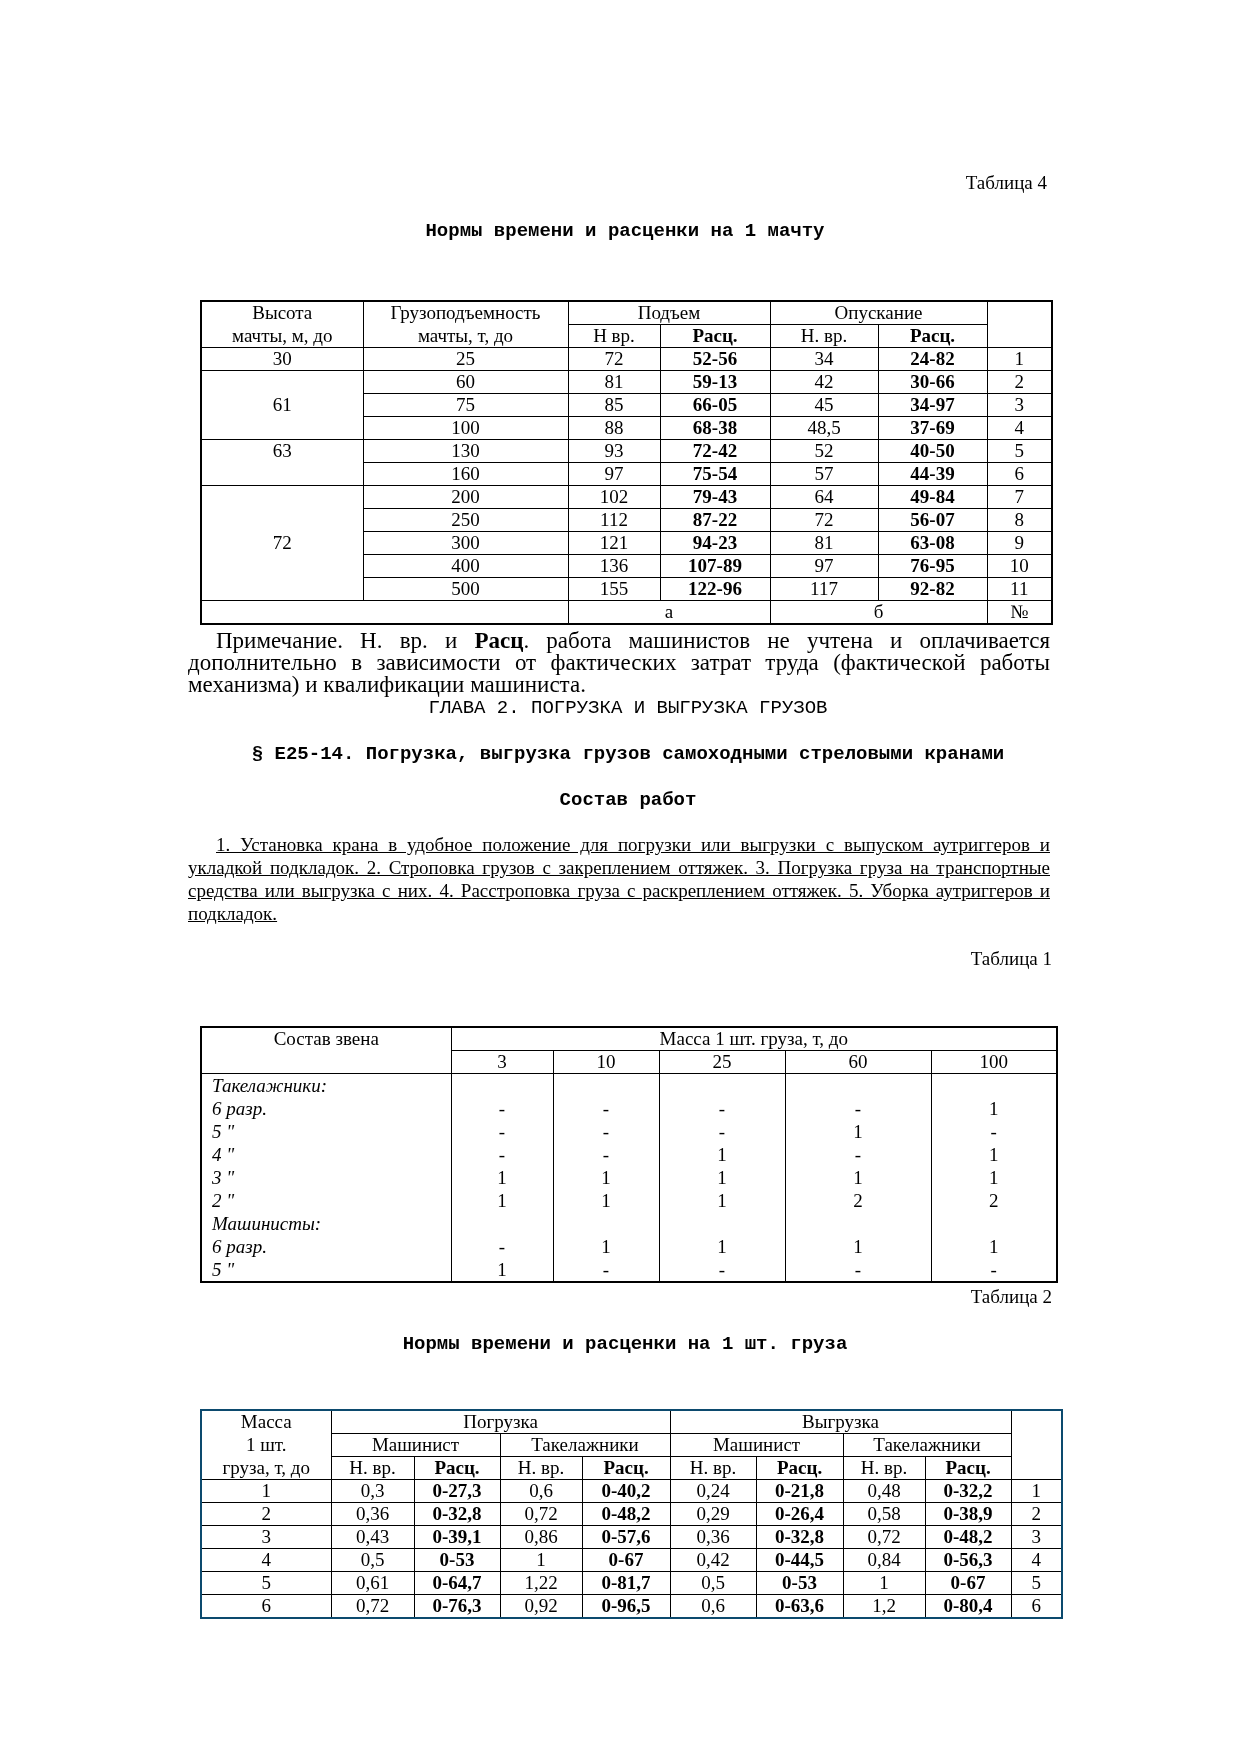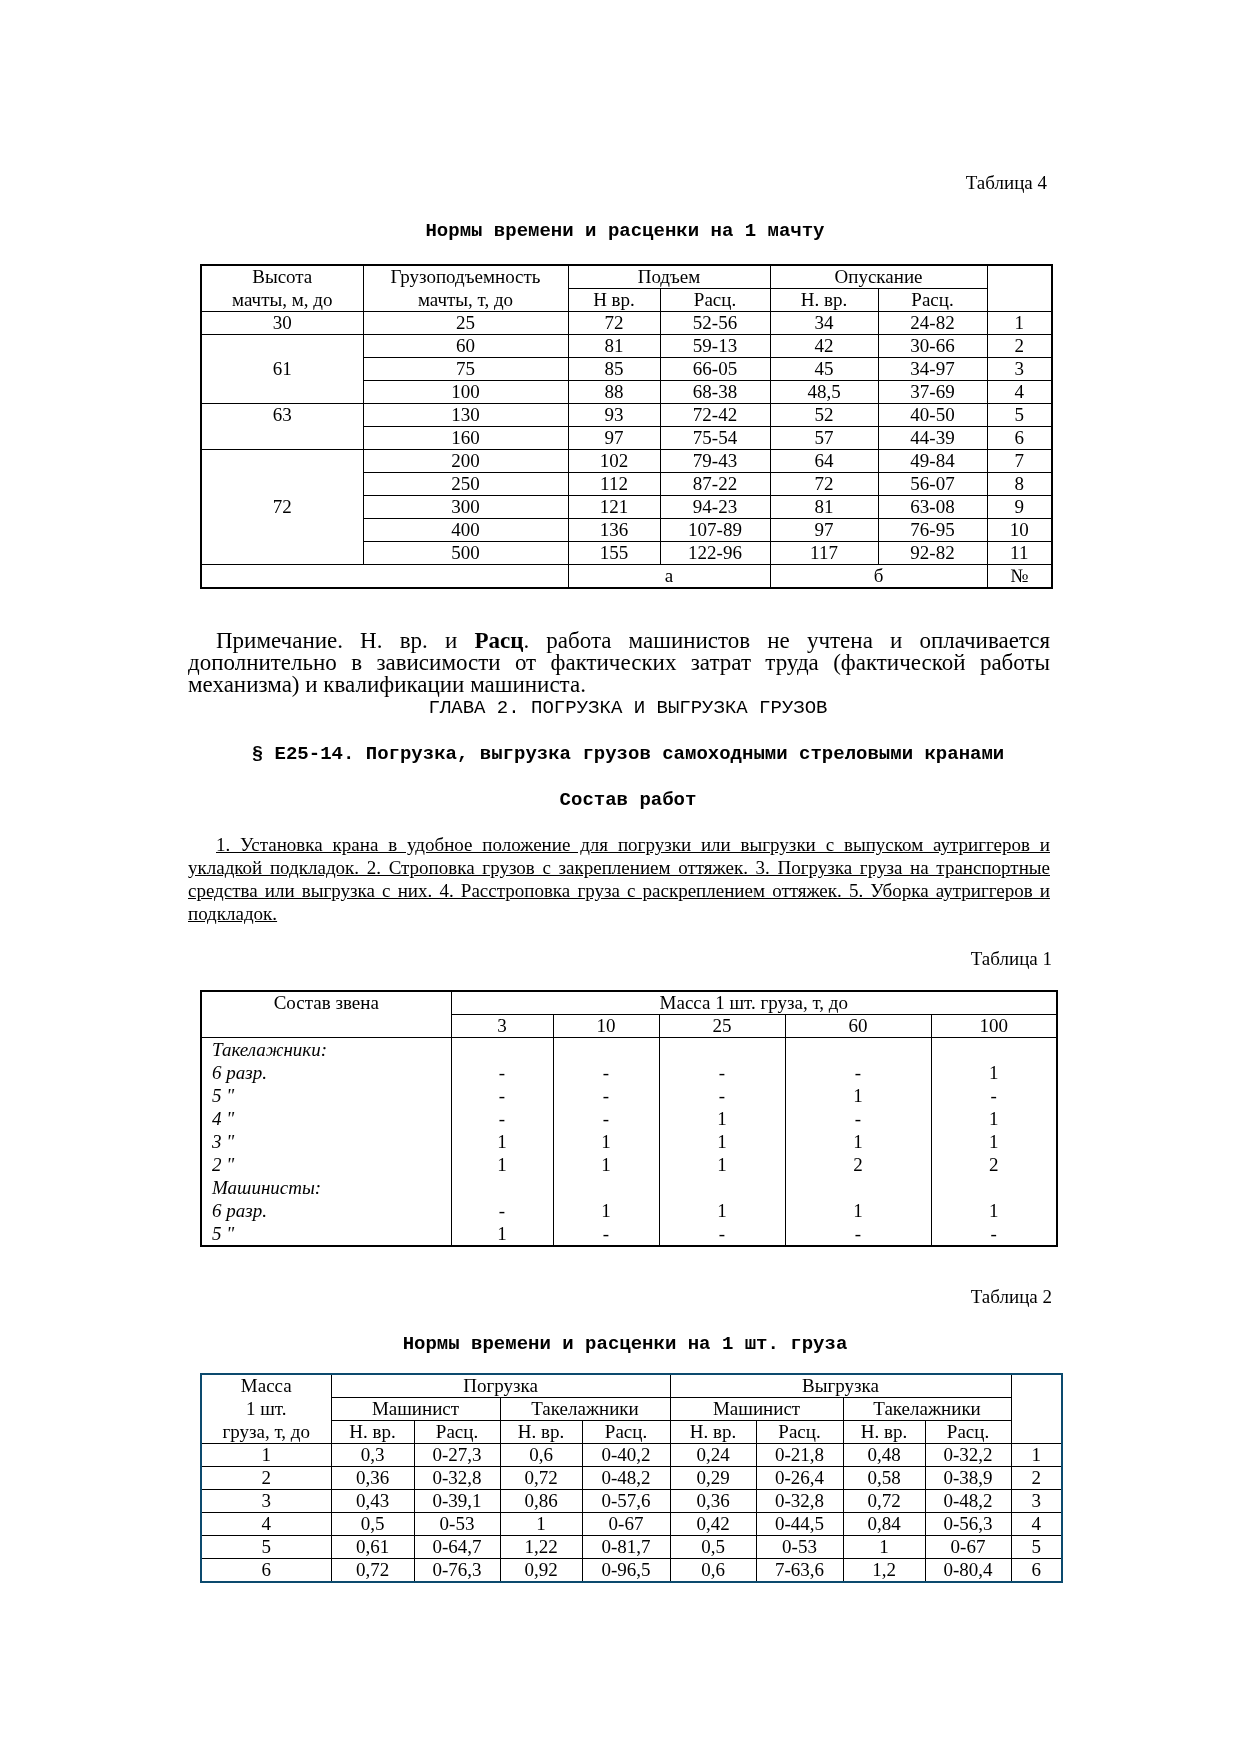--- a/index.html
+++ b/index.html
@@ -1,23 +1,23 @@
 <!DOCTYPE html>
 <html><head>
 <meta charset="utf-8">
 <style>
   html, body { margin:0; padding:0; background:#ffffff; }
   body { width:1240px; height:1755px; position:relative; font-family:"Liberation Serif", serif; color:#000; font-size:19px; }
   .abs { position:absolute; }
   .right { text-align:right; }
   .center { text-align:center;font-family:Liberation Mono, monospace; }
   .bold { font-weight:bold; }
-  table { border-collapse:collapse; table-layout:fixed; position:absolute; }
+  table { border-collapse:collapse; table-layout:fixed; position:absolute;margin-top:36px; }
   td { border:1.5px solid #000; padding:0; text-align:center; font-size:19px; line-height:22px; height:22px; vertical-align:middle; }
-  td.b { font-weight:normal; }
+  td.b { font-weight:bold; }
   .t4 { border:2px solid #000; }
   .t1 td.lbl { text-align:left; font-style:italic; padding-left:10px; }
   .t1 td { border-top:none; border-bottom:none; }
   .t1 tr.h td { border:1.5px solid #000; }
   .t1 tr.last td { border-bottom:2px solid #000; }
   .t1 .body td { height:23px; line-height:23px; }
   .note { left:188px; width:862px; text-align:justify; font-size:23px; line-height:22px; }
   .para { left:188px; width:862px; text-align:justify; font-size:19px; line-height:23px; }
   .t2 td { font-size:19px; }
 </style>
@@ -367,19 +367,19 @@
         <td class="b">0-67</td>
         <td>5</td>
       </tr>
   <tr>
         <td>6</td>
         <td>0,72</td>
         <td class="b">0-76,3</td>
         <td>0,92</td>
         <td class="b">0-96,5</td>
         <td>0,6</td>
-        <td class="b">7-63,6</td>
+        <td class="b">0-63,6</td>
         <td>1,2</td>
         <td class="b">0-80,4</td>
         <td>6</td>
       </tr>
 </tbody>
   </table>
 
 </body></html>

